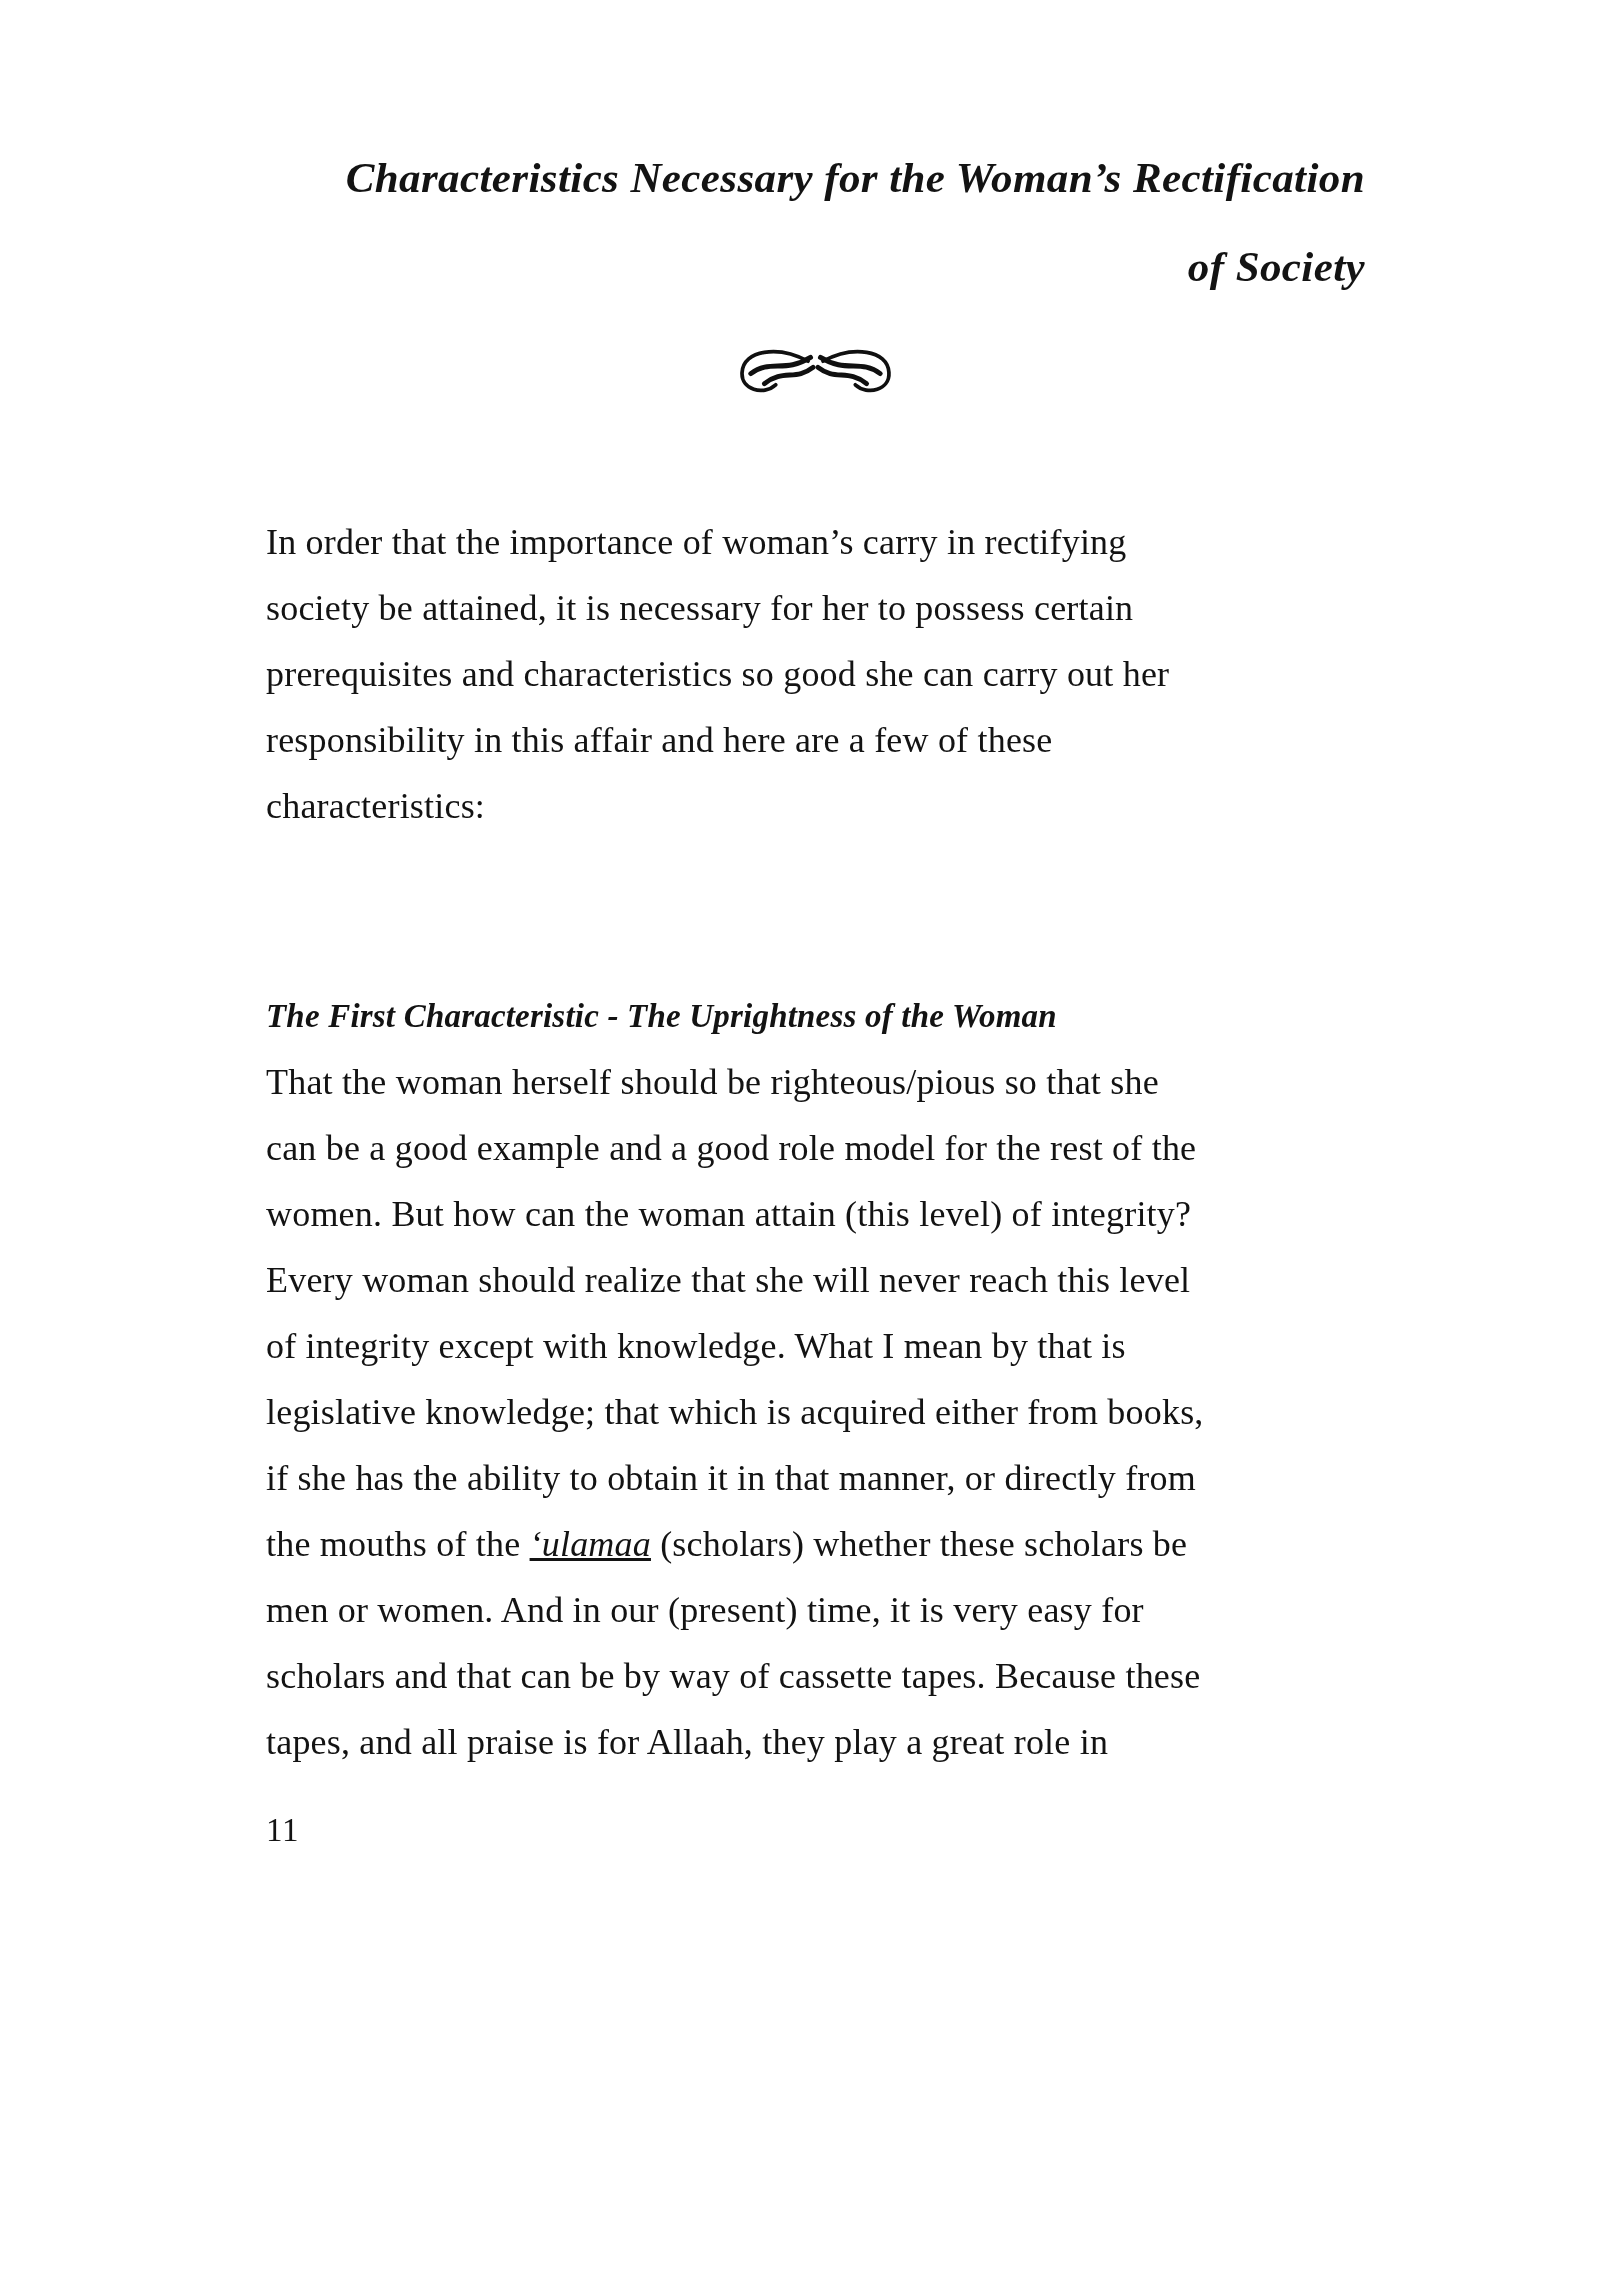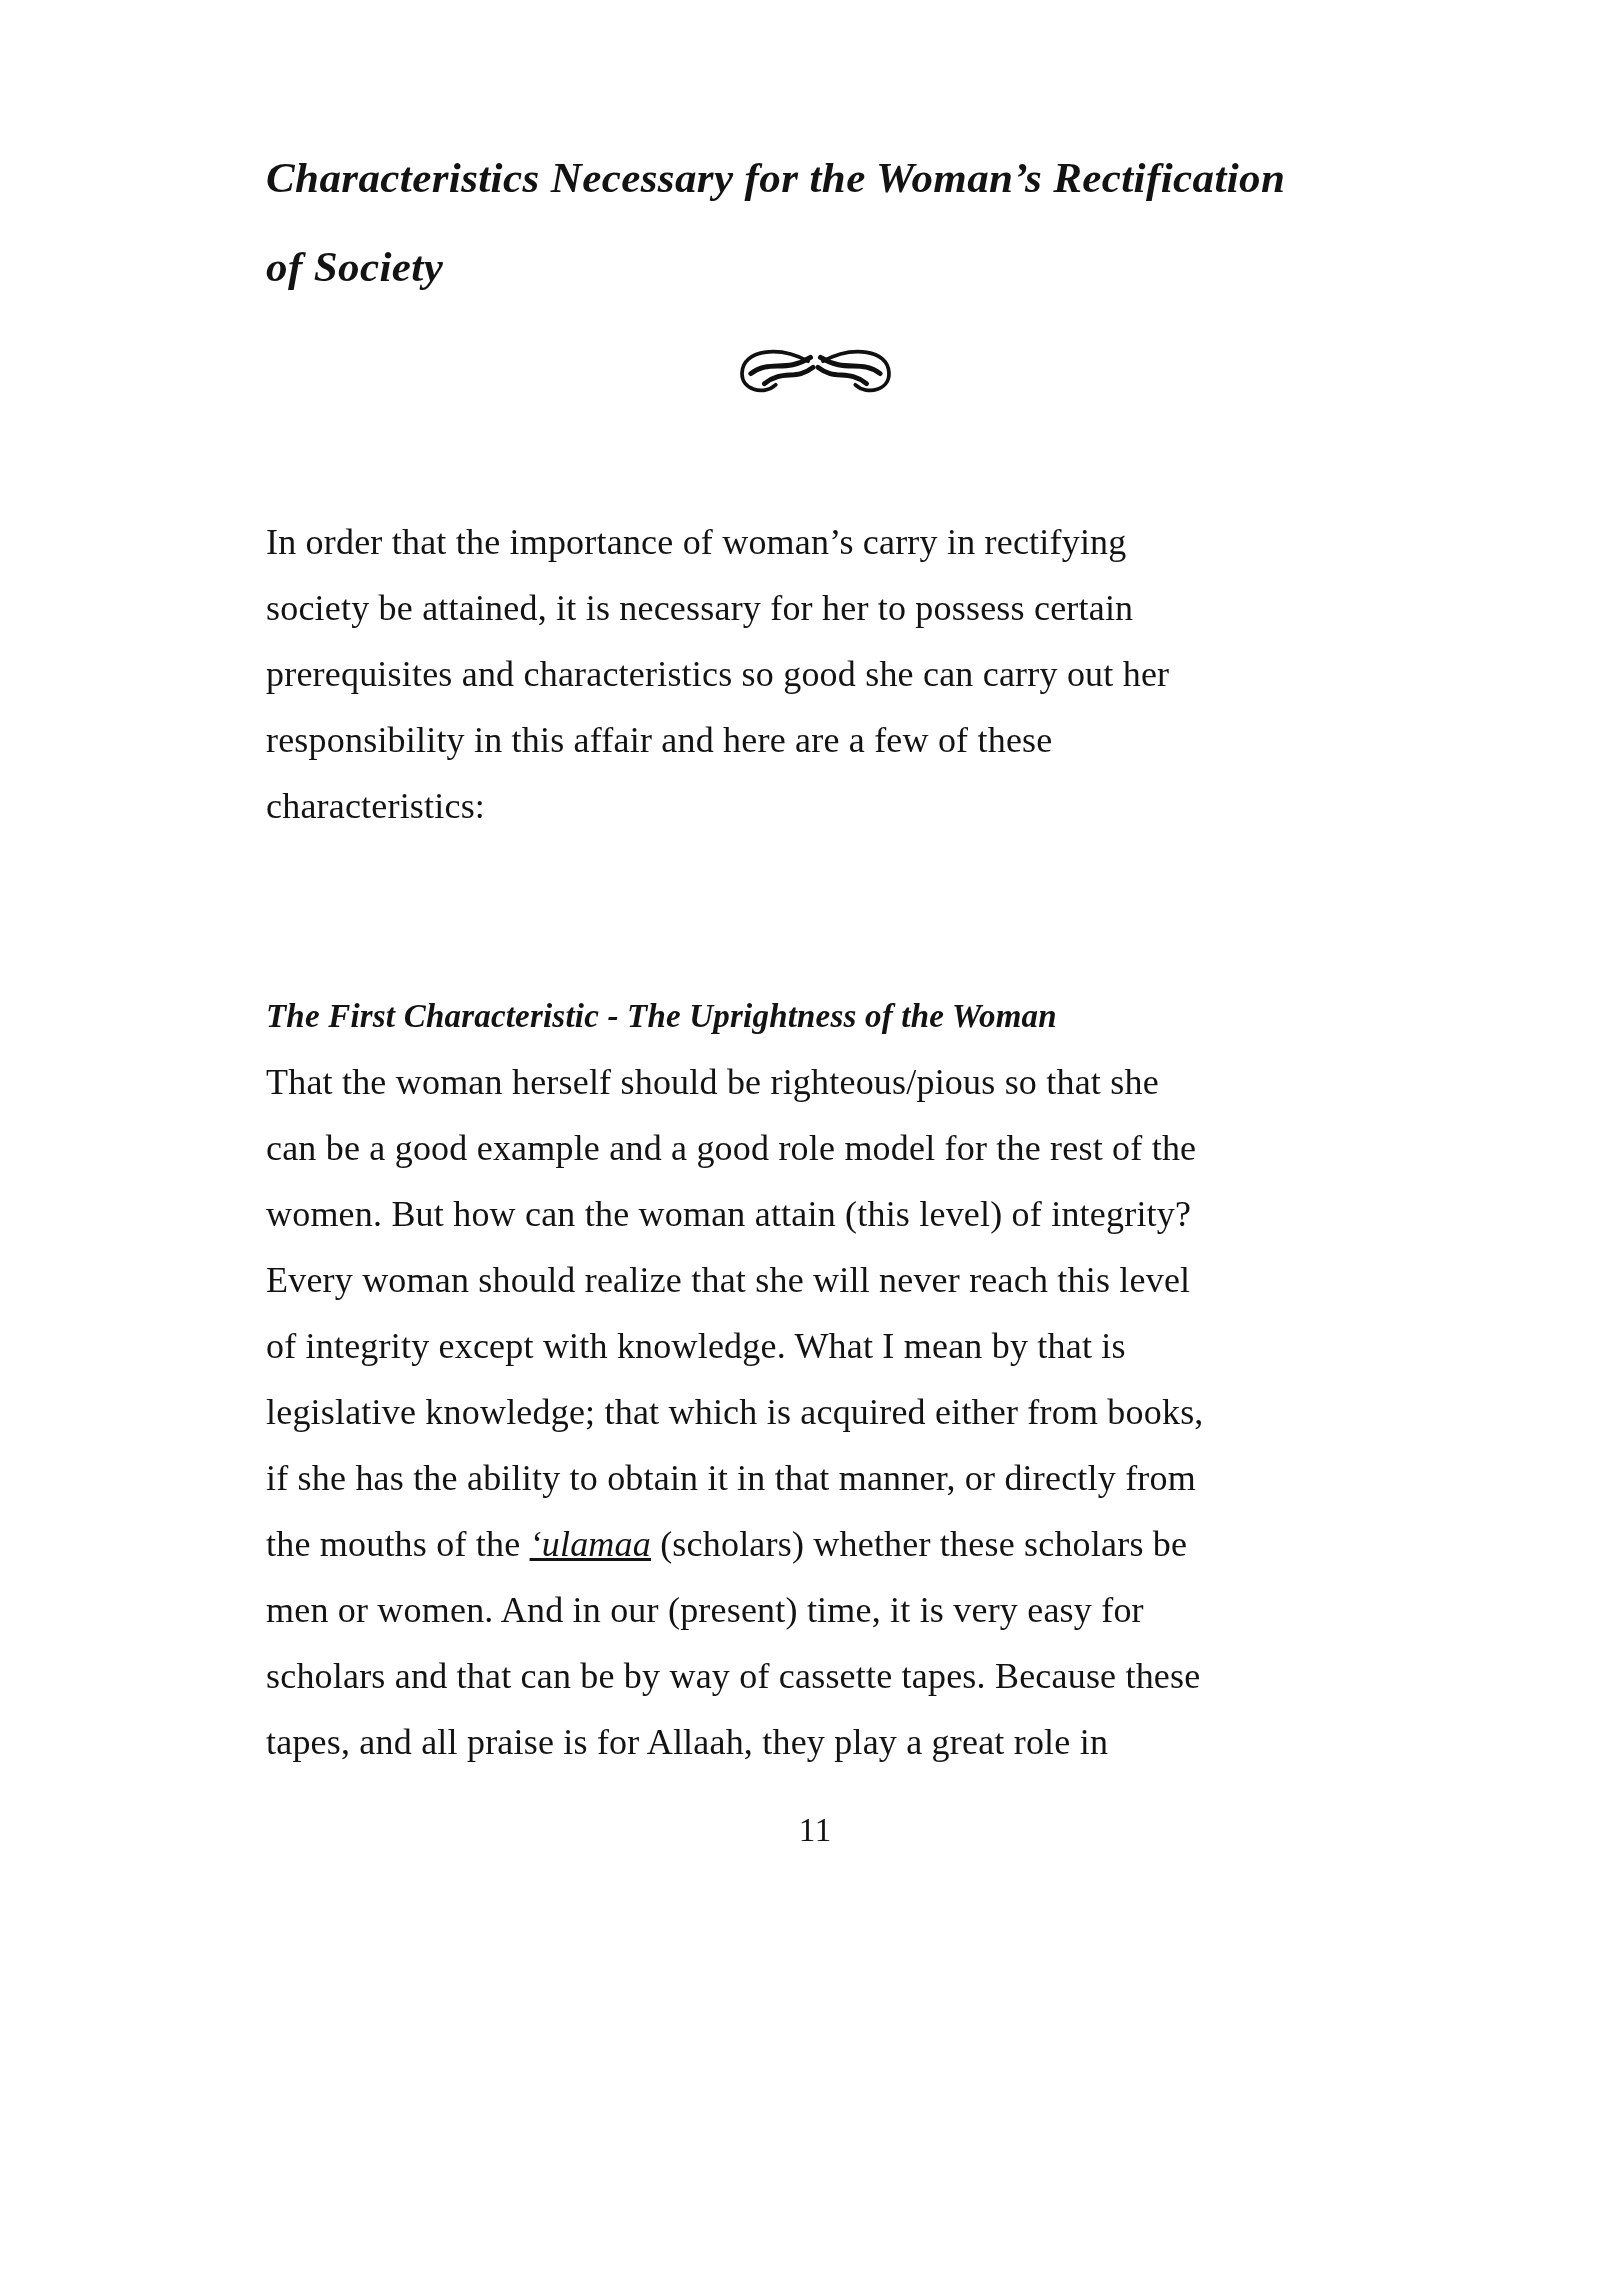--- a/index.html
+++ b/index.html
@@ -16,21 +16,21 @@
     overflow: hidden;
   }
   .content {
     position: absolute;
     left: 266px;
     top: 0;
     width: 1099px;
   }
   .title-block {
     margin-top: 133px;
-    text-align: left;
+    text-align: right;
     font-weight: bold;
     font-style: italic;
     font-size: 43px;
     line-height: 89px;
     letter-spacing: 0.4px;
   }
   .ornament-wrap {
     margin-top: 34px;
     text-align: center;
   }
@@ -56,21 +56,21 @@
   }
   .line {
     white-space: nowrap;
   }
   .it {
     font-style: italic;
     text-decoration: underline;
   }
   .page-number {
     margin-top: 37px;
-    text-align: center;
+    text-align: left;
     font-size: 33px;
     letter-spacing: 0.8px;
   }
 </style>
 </head>
 <body>
 
 <div class="content">
 
   <div class="title-block">

